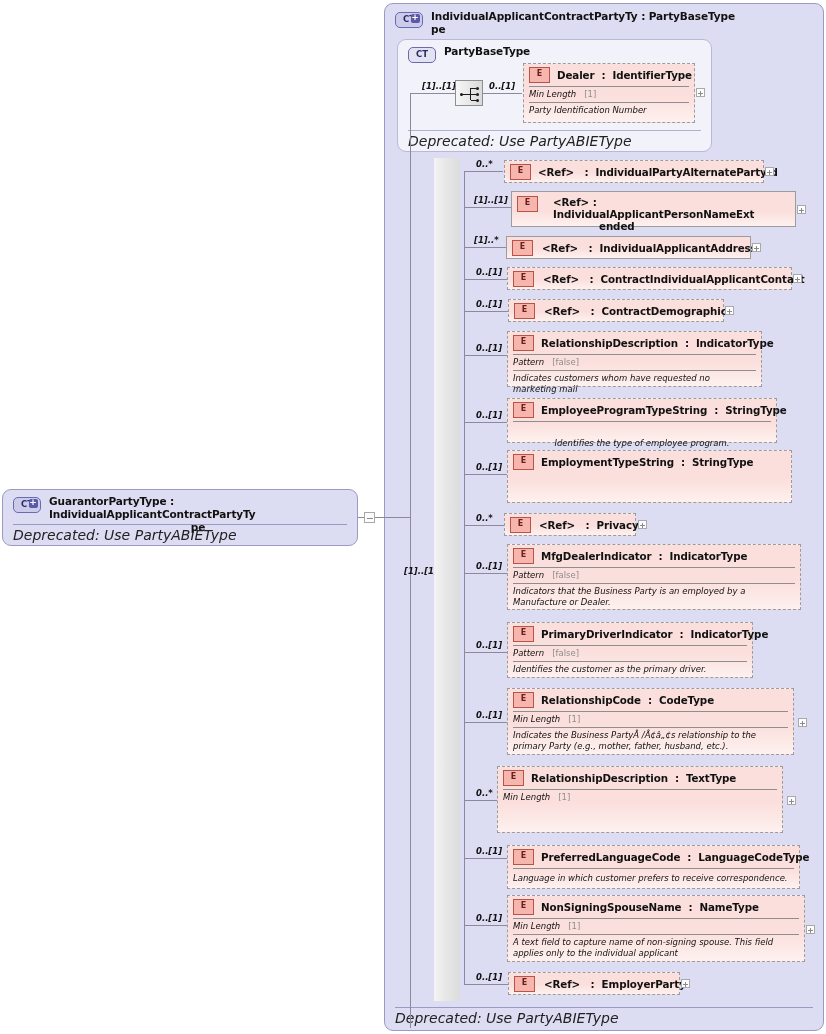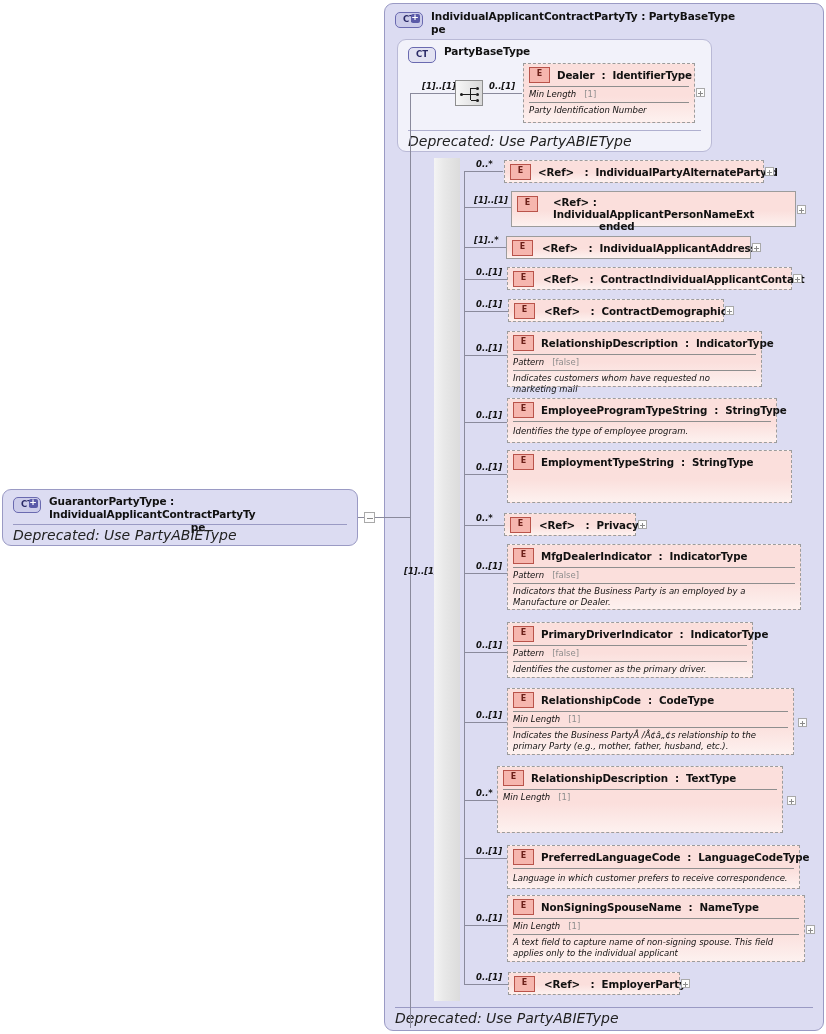--- a/index.html
+++ b/index.html
@@ -330,21 +330,21 @@
     <div class="e-desc">Indicates customers whom have requested no marketing mail</div>
   </div>
 
   <div class="hline" style="left:464px;top:422px;width:43px;"></div>
   <div class="card" style="left:476px;top:410px;">0..[1]</div>
   <div class="ebox dashed" style="left:507px;top:398px;width:270px;height:45px;">
     <div class="erow1">
       <div class="e-badge">E</div>
       <div class="e-name"><span>EmployeeProgramTypeString</span><span>  :  </span><span>StringType</span></div>
     </div>
-    <div class="e-desc" style="padding-top:4px;">Identifies the type of employee program.</div>
+    <div class="e-desc" style="padding-top:16px;text-align:center;">Identifies the type of employee program.</div>
   </div>
 
   <div class="hline" style="left:464px;top:474px;width:43px;"></div>
   <div class="card" style="left:476px;top:462px;">0..[1]</div>
   <div class="ebox dashed" style="left:507px;top:450px;width:285px;height:53px;">
     <div class="erow1">
       <div class="e-badge">E</div>
       <div class="e-name"><span>EmploymentTypeString</span><span>  :  </span><span>StringType</span></div>
     </div>
   </div>

